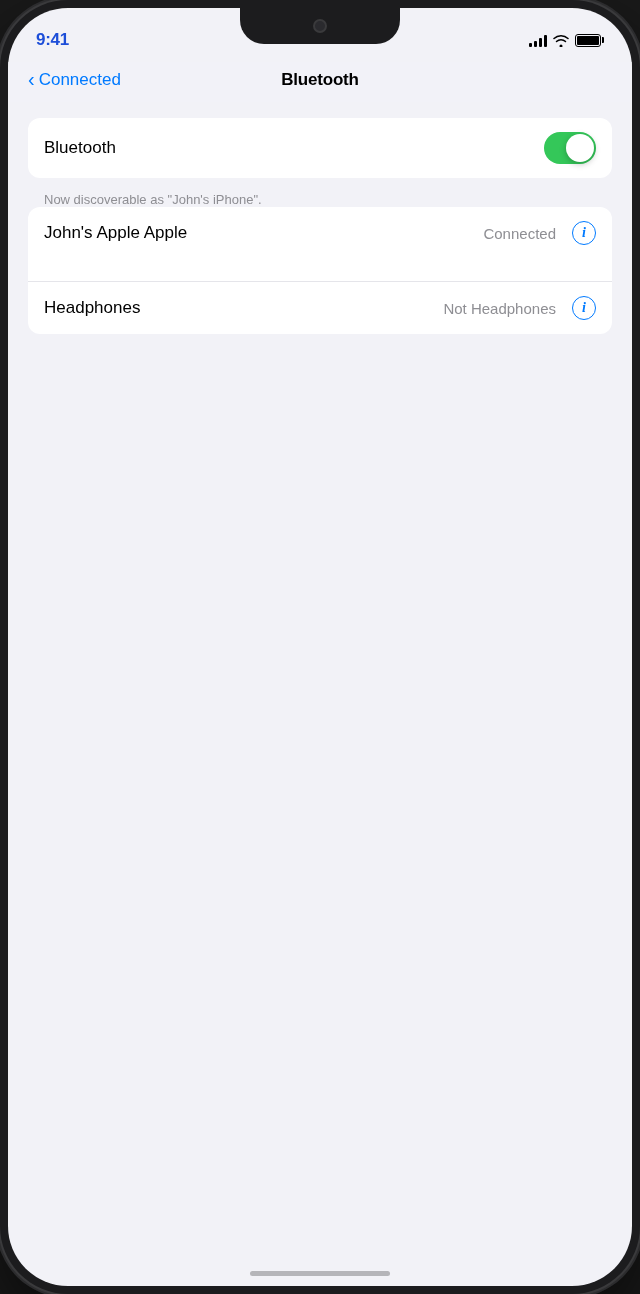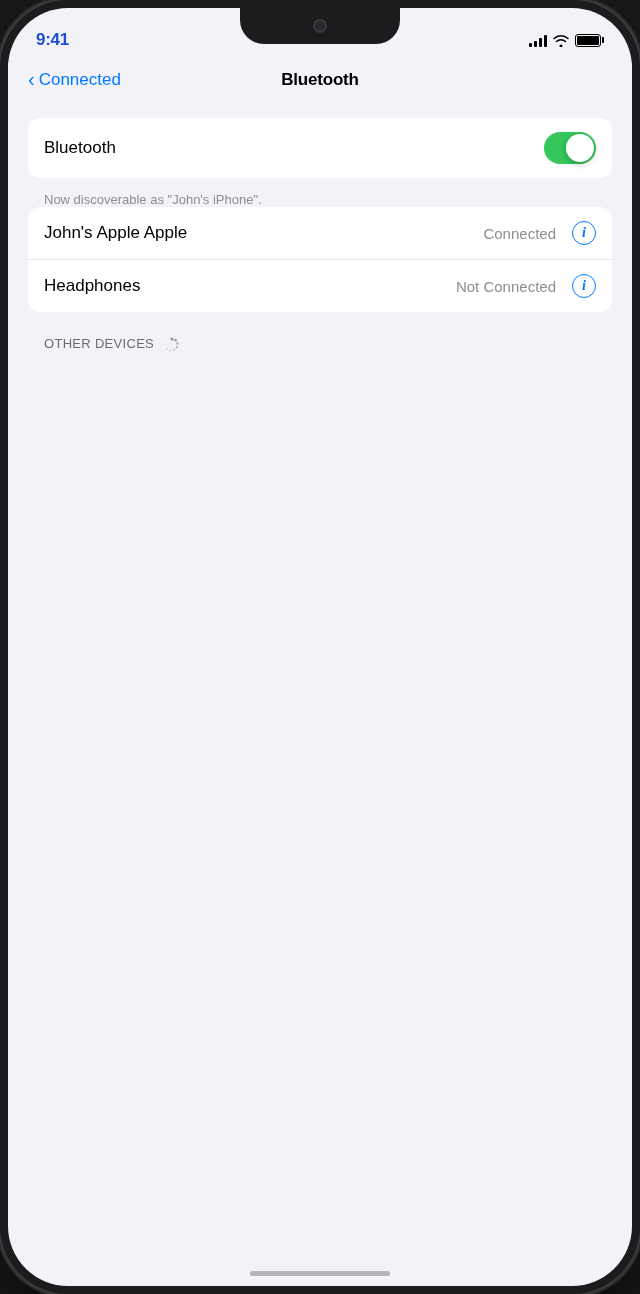--- a/index.html
+++ b/index.html
@@ -205,20 +205,21 @@
     .card-row {
       display: flex;
       align-items: center;
       justify-content: space-between;
       padding: 14px 16px;
       min-height: 52px;
     }
 
     .card-row + .card-row {
       border-top: 0.5px solid #e5e5ea;
+      margin-top: 22px;
     }
 
     .row-label {
       font-size: 17px;
       color: #000;
       font-weight: 400;
     }
 
     .row-right {
       display: flex;
@@ -384,43 +385,27 @@
             <span class="row-status">Connected</span>
             <div class="info-btn">
               <span><i>i</i></span>
             </div>
           </div>
         </div>
 
         <div class="card-row">
           <span class="row-label">Headphones</span>
           <div class="row-right">
-            <span class="row-status">Not Connected</span>
+            <span class="row-status">Not Headphones</span>
             <div class="info-btn">
               <span><i>i</i></span>
             </div>
           </div>
         </div>
       </div>
 
-      <div class="section-label">
-        <span>OTHER DEVICES</span>
-        <span class="spinner">
-          <svg width="16" height="16" viewBox="0 0 16 16" fill="none">
-            <circle cx="8" cy="2" r="1.5" fill="#8e8e93"></circle>
-            <circle cx="11.6" cy="3.2" r="1.4" fill="#8e8e93" opacity="0.85"></circle>
-            <circle cx="13.5" cy="6.5" r="1.3" fill="#8e8e93" opacity="0.7"></circle>
-            <circle cx="13" cy="10.2" r="1.2" fill="#8e8e93" opacity="0.55"></circle>
-            <circle cx="10.2" cy="13" r="1.1" fill="#8e8e93" opacity="0.45"></circle>
-            <circle cx="6.5" cy="13.5" r="1.0" fill="#8e8e93" opacity="0.35"></circle>
-            <circle cx="3.2" cy="11.6" r="0.9" fill="#8e8e93" opacity="0.25"></circle>
-            <circle cx="2" cy="8" r="0.8" fill="#8e8e93" opacity="0.15"></circle>
-            <circle cx="3.2" cy="4.4" r="0.7" fill="#8e8e93" opacity="0.1"></circle>
-          </svg>
-        </span>
-      </div>
 
     </div>
 
     <div class="home-indicator"></div>
 
   </div>
 </div>
 
 </body></html>

